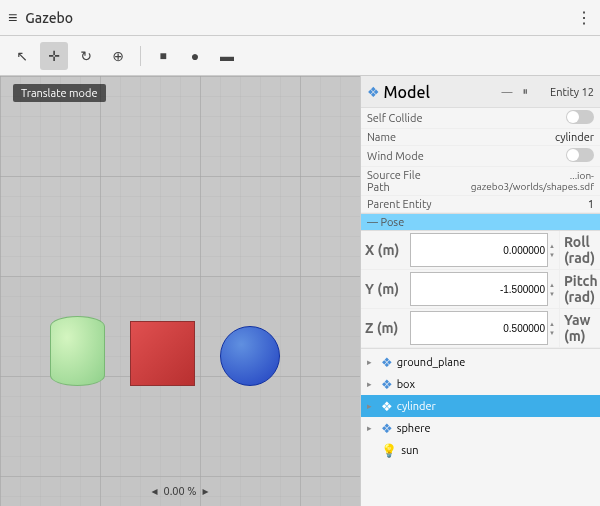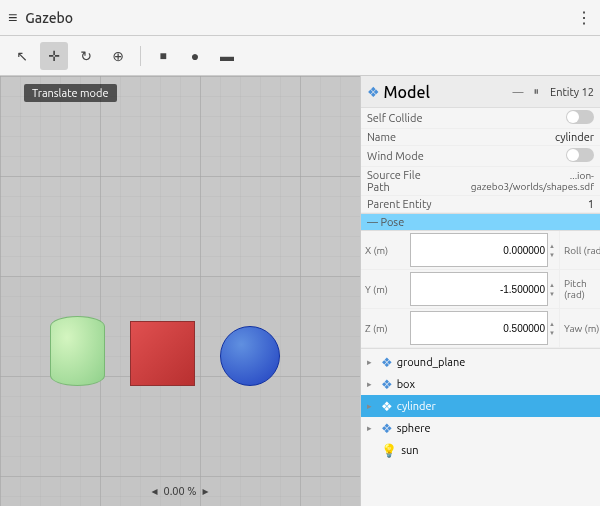--- a/index.html
+++ b/index.html
@@ -30,21 +30,21 @@
     .toolbar-sep { width: 1px; height: 20px; background: #ccc; margin: 0 4px; }
 
     
     #main { display: flex; width: 600px; height: 430px; }
 
     
     #viewport {
       flex: 1; background: #c8c8c8; position: relative; overflow: hidden;
     }
     .translate-badge {
-      position: absolute; top: 8px; left: 24px;
+      position: absolute; top: 8px; left: 13px;
       background: rgba(0,0,0,0.6); color: white;
       padding: 3px 8px; border-radius: 2px; font-size: 11px;
     }
     .zoom-bar {
       position: absolute; bottom: 8px; left: 50%; transform: translateX(-50%);
       display: flex; align-items: center; gap: 6px; font-size: 11px; color: #333;
     }
     .zoom-arrow { cursor: pointer; color: #444; font-size: 12px; }
 
     
@@ -80,21 +80,21 @@
     
     .model-header {
       display: flex; align-items: center; height: 32px;
       padding: 0 6px; gap: 4px; border-bottom: 1px solid #ddd;
       background: #ececec;
     }
     .model-icon { color: #4a90d9; font-size: 14px; }
     .model-title { font-size: 16px; font-weight: 500; flex: 1; }
     .model-controls { display: flex; gap: 4px; align-items: center; }
     .ctrl-btn { font-size: 11px; cursor: pointer; color: #666; padding: 1px 3px; }
-    .entity-label { font-size: 11px; color: #333; margin-left: 4px; }
+    .entity-label { font-size: 11px; color: #333; margin-left: 15px; }
 
     
     .props-table { width: 100%; border-collapse: collapse; }
     .props-table tr td { padding: 2px 6px; font-size: 11px; border-bottom: 1px solid #eee; }
     .props-table .prop-name { color: #555; width: 90px; }
     .props-table .prop-val { color: #222; text-align: right; }
     .toggle-switch {
       width: 28px; height: 14px; background: #ccc; border-radius: 7px;
       display: inline-block; position: relative; cursor: pointer;
     }
@@ -112,21 +112,21 @@
       border-bottom: 1px solid #ddd; border-top: 1px solid #ddd;
     }
     .pose-grid {
       display: grid; grid-template-columns: 1fr 1fr; border-bottom: 1px solid #ddd;
     }
     .pose-cell {
       display: flex; align-items: center; padding: 2px 4px;
       border-bottom: 1px solid #eee; border-right: 1px solid #eee;
     }
     .pose-cell:nth-child(even) { border-right: none; }
-    .pose-label { font-size: 10px; color: #666; min-width: 45px; }
+    .pose-label { font-size: 14px; color: #666; min-width: 45px; font-weight: bold; }
     .pose-input {
       flex: 1; font-size: 10px; text-align: right; border: 1px solid #bbb;
       background: white; padding: 1px 2px; height: 34px;
     }
     .pose-spinner {
       display: flex; flex-direction: column; margin-left: 1px;
     }
     .pose-spinner span { font-size: 6px; line-height: 9px; cursor: pointer; color: #888; }
 
     

